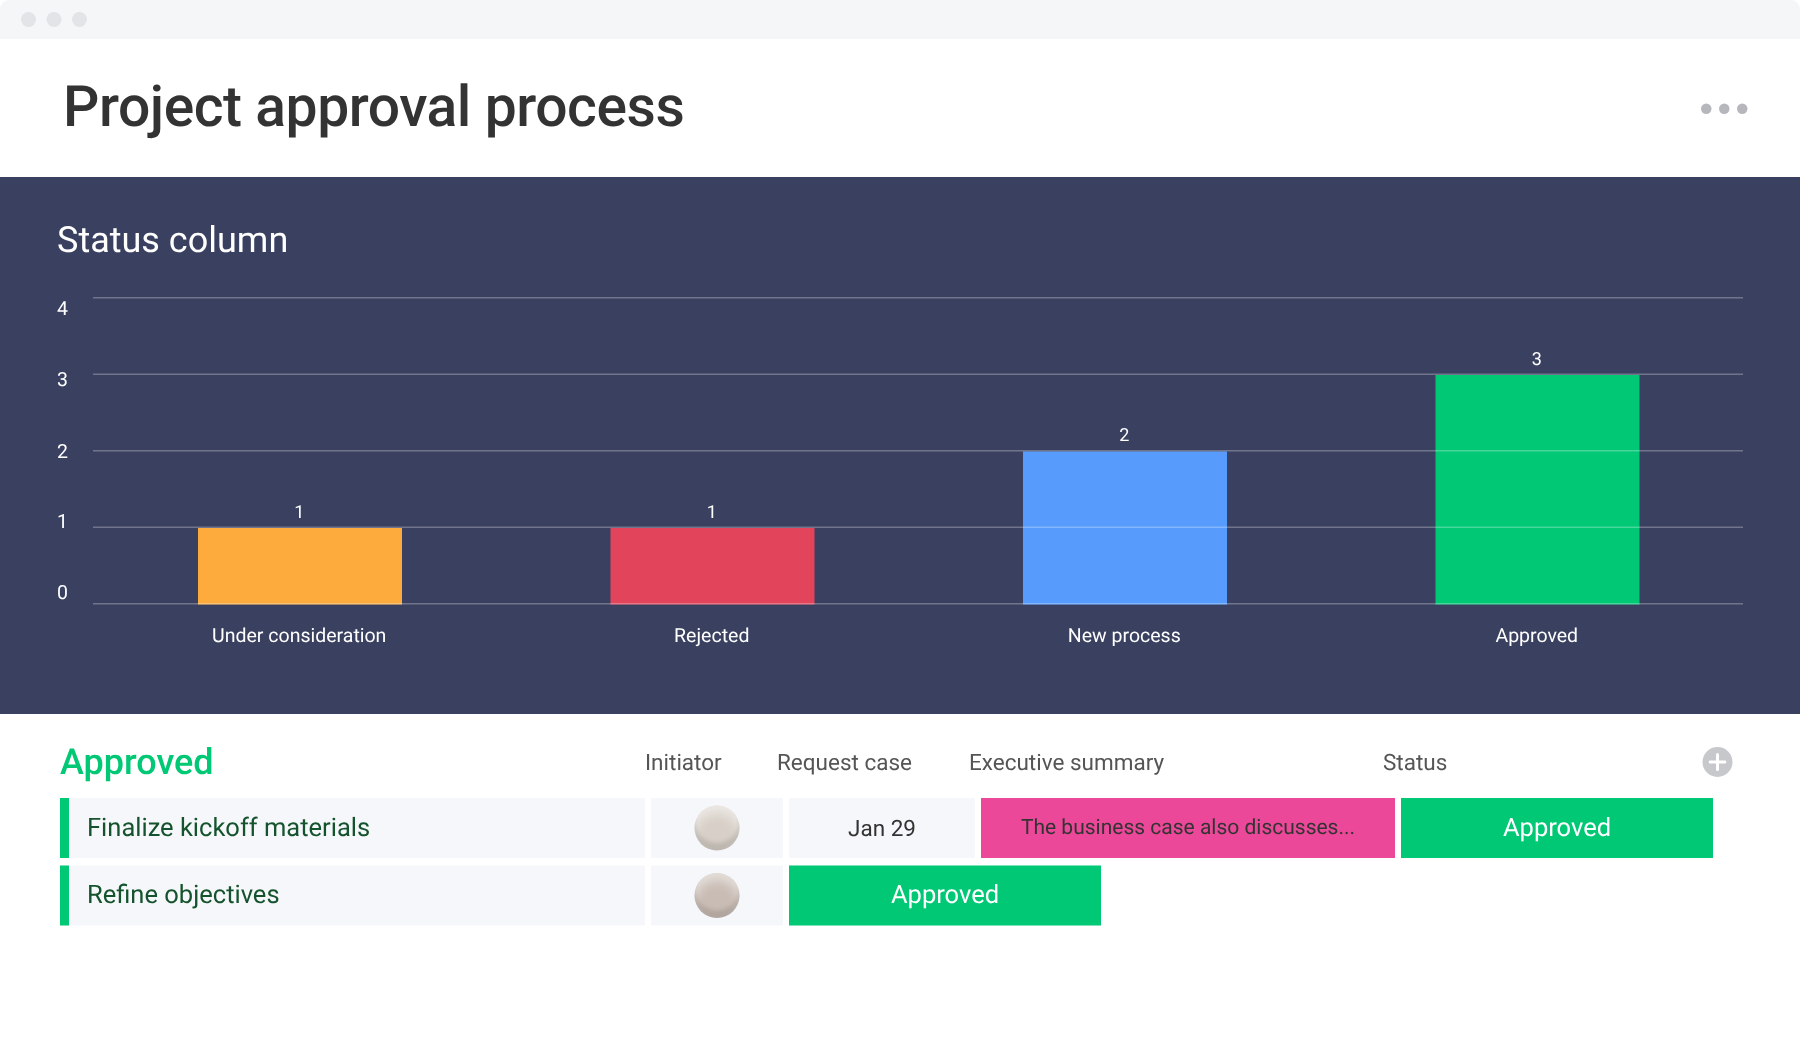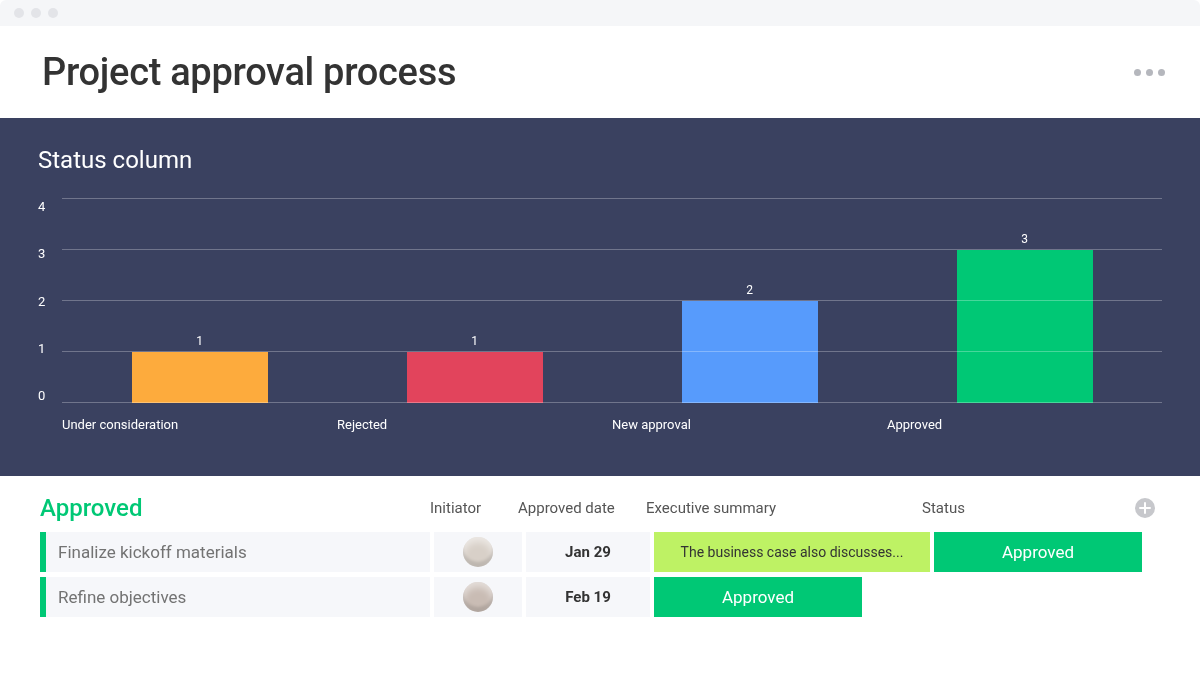--- a/index.html
+++ b/index.html
@@ -103,21 +103,21 @@
     .bar {
       width: 136px;
     }
     .x-labels {
       display: flex;
       margin-left: 24px;
       margin-top: 14px;
     }
     .x-label {
       width: 25%;
-      text-align: left;
+      text-align: center;
       font-size: 13px;
       color: #fff;
     }
     .table-section {
       padding: 18px 40px 0 40px;
     }
     .table-header-row {
       display: flex;
       align-items: center;
       margin-bottom: 10px;
@@ -164,21 +164,21 @@
       width: 6px;
       background: #00c875;
     }
     .task-name-cell {
       width: 384px;
       background: #f6f7fa;
       display: flex;
       align-items: center;
       padding-left: 12px;
       font-size: 17px;
-      color: #737373;
+      color: #14532d;
       margin-right: 4px;
       white-space: nowrap;
       overflow: hidden;
     }
     .initiator-cell {
       width: 88px;
       background: #f6f7fa;
       display: flex;
       align-items: center;
       justify-content: center;
@@ -194,25 +194,24 @@
     .avatar.a2 { background: #c9bcb4; }
     .date-cell {
       width: 124px;
       background: #f6f7fa;
       display: flex;
       align-items: center;
       justify-content: center;
       font-size: 15px;
       color: #333;
       margin-right: 4px;
-      font-weight: bold;
     }
     .summary-cell {
       width: 276px;
-      background: #bef264;
+      background: #ec4899;
       display: flex;
       align-items: center;
       justify-content: center;
       font-size: 14px;
       color: #333;
       margin-right: 4px;
       white-space: nowrap;
       overflow: hidden;
       padding: 0 6px;
     }
@@ -277,30 +276,30 @@
     <div class="gridline" style="bottom: 0px;"></div>
         <div class="gridline" style="bottom: 51px;"></div>
         <div class="gridline" style="bottom: 102px;"></div>
         <div class="gridline" style="bottom: 153px;"></div>
         <div class="gridline" style="bottom: 204px;"></div>
       </div>
   </div>
   <div class="x-labels" id="x-labels">
       <div class="x-label">Under consideration</div>
       <div class="x-label">Rejected</div>
-      <div class="x-label">New approval</div>
+      <div class="x-label">New process</div>
       <div class="x-label">Approved</div>
     </div>
 </div>
 
 <div class="table-section">
   <div class="table-header-row">
     <div class="group-title">Approved</div>
     <div class="col-header col-initiator">Initiator</div>
-    <div class="col-header col-date">Approved date</div>
+    <div class="col-header col-date">Request case</div>
     <div class="col-header col-summary">Executive summary</div>
     <div class="col-header col-status">Status</div>
     <div class="add-col">
       <div class="plus-icon">
         <svg width="12" height="12" viewBox="0 0 12 12">
             <path d="M6 1v10M1 6h10" stroke="#fff" stroke-width="2" stroke-linecap="round"></path>
           </svg>
       </div>
     </div>
   </div>
@@ -314,17 +313,16 @@
         <div class="date-cell">Jan 29</div>
         <div class="summary-cell">The business case also discusses...</div>
         <div class="status-cell">Approved</div>
       </div>
       <div class="table-row">
         <div class="row-accent"></div>
         <div class="task-name-cell">Refine objectives</div>
         <div class="initiator-cell">
           <div class="avatar a2"></div>
         </div>
-        <div class="date-cell">Feb 19</div>
         <div class="status-cell">Approved</div>
       </div>
     </div>
 </div>
 
 </body></html>

